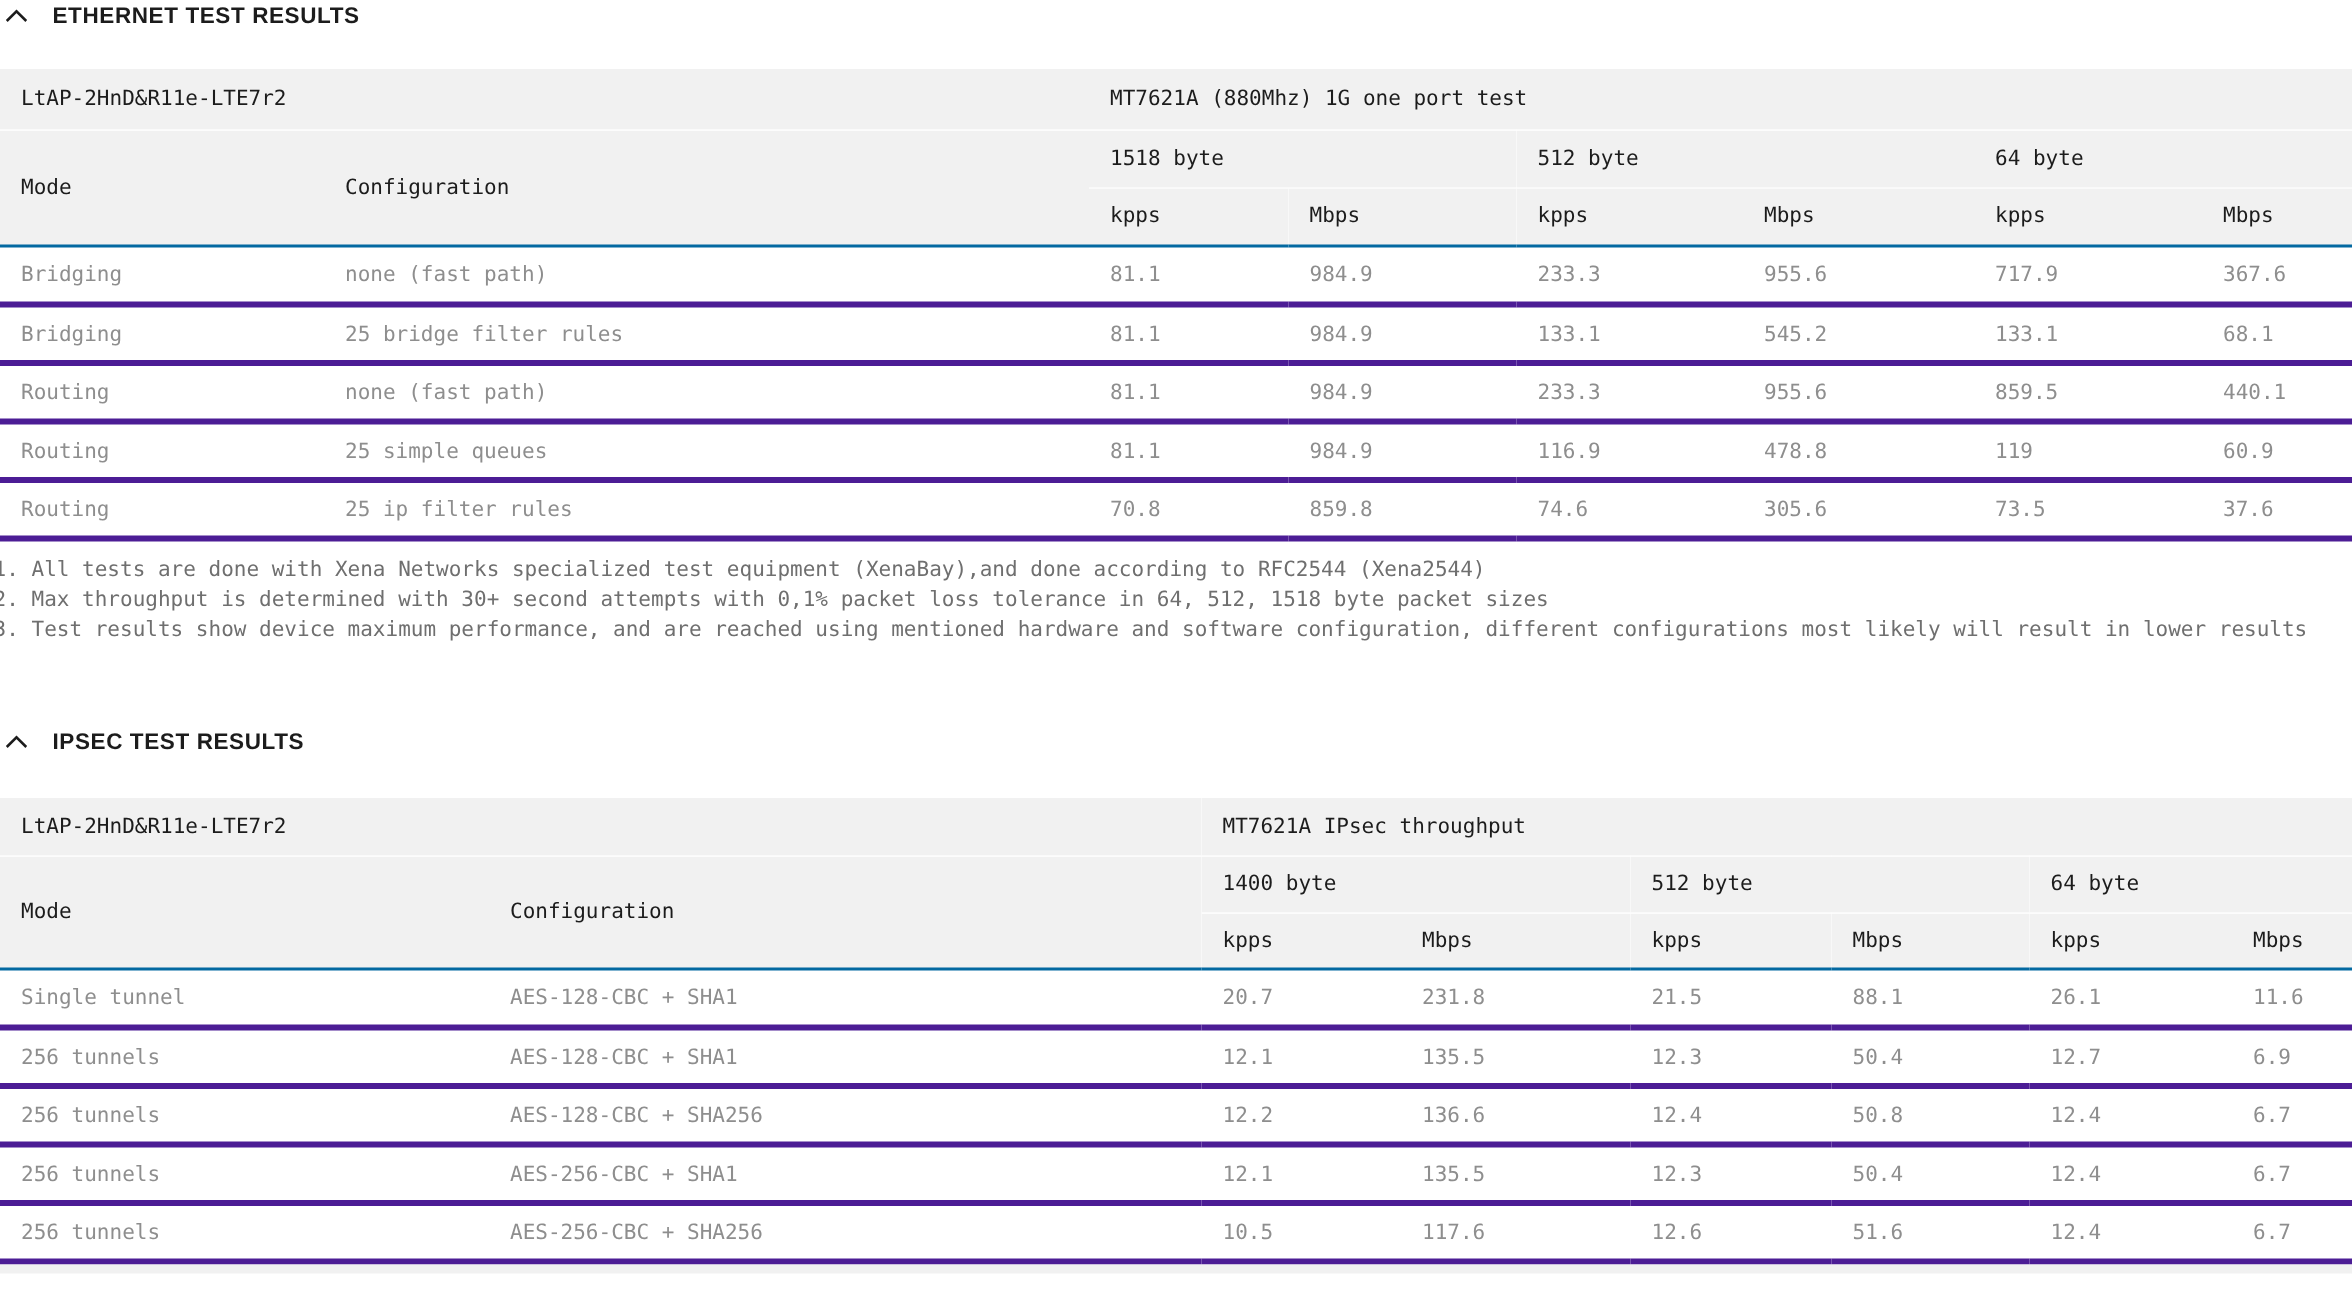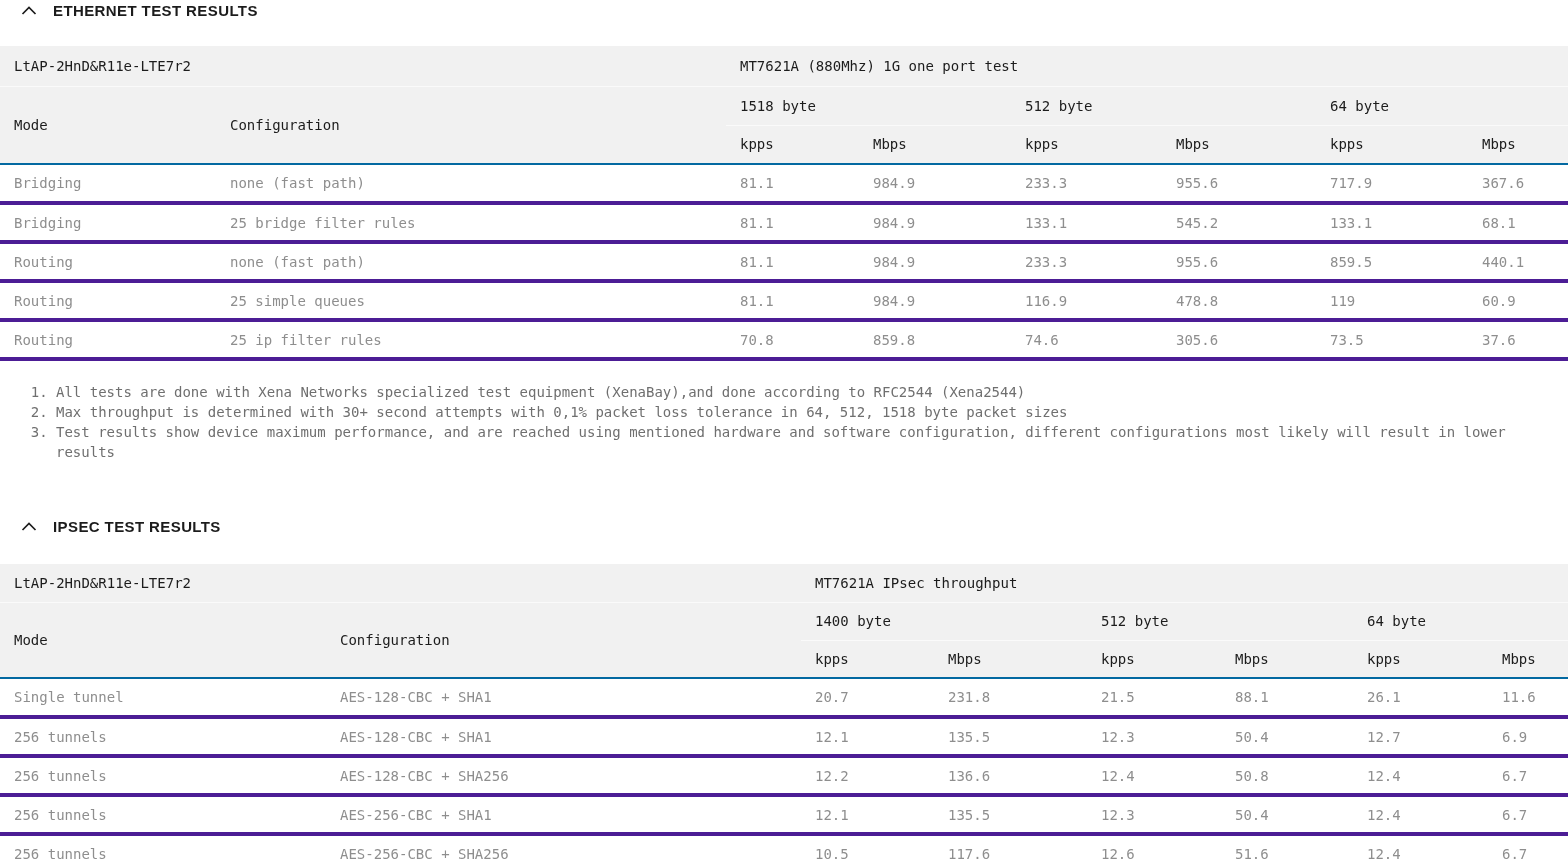--- a/index.html
+++ b/index.html
@@ -6,21 +6,21 @@
   html, body { width: 1568px; height: 859px; }
   body {
     background: #ffffff;
     font-family: "DejaVu Sans Mono", "Liberation Mono", monospace;
     overflow: hidden;
   }
   .section-header {
     display: flex;
     align-items: center;
     height: 18px;
-    padding-left: 20px;
+    padding-left: 2px;
   }
   .sh-1 { padding-top: 3px; }
   .sh-2 { margin-top: 55px; }
   .chevron-btn {
     width: 17px;
     height: 12px;
     display: inline-flex;
     align-items: center;
     justify-content: center;
     cursor: pointer;
@@ -60,22 +60,22 @@
   thead tr { border-bottom: 1px solid #fafafa; }
   thead tr.row-units { border-bottom: 2px solid #0369a1; }
   tbody tr { border-bottom: 4px solid #4c1d95; }
   tbody td {
     color: #8e8e8e;
     font-weight: normal;
     height: 39px;
     background: #ffffff;
   }
   .notes {
-    margin-top: 21px;
-    padding-left: 56px;
+    margin-top: 9px;
+    padding-left: 21px;
     font-size: 14px;
     line-height: 20px;
     color: #6f6f6f;
   }
   .notes li { list-style: decimal; list-style-position: outside; }
   .bottom-strip {
     width: 1568px;
     height: 6px;
     background: #f1f1f1;
   }

